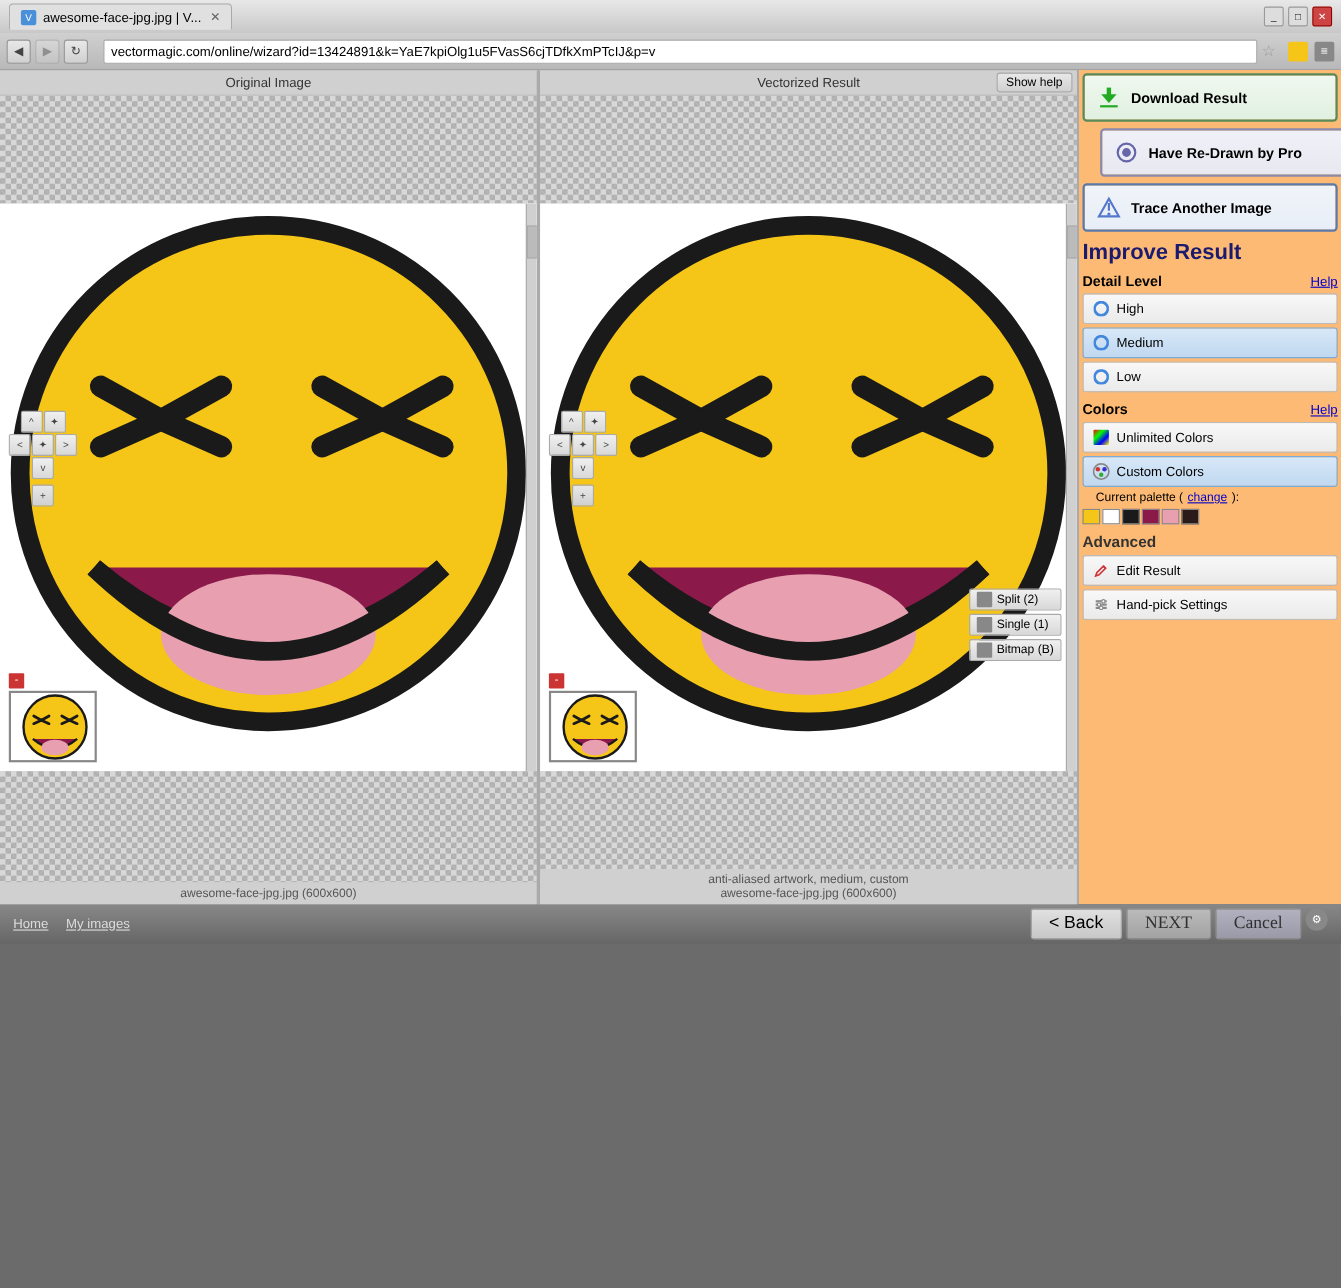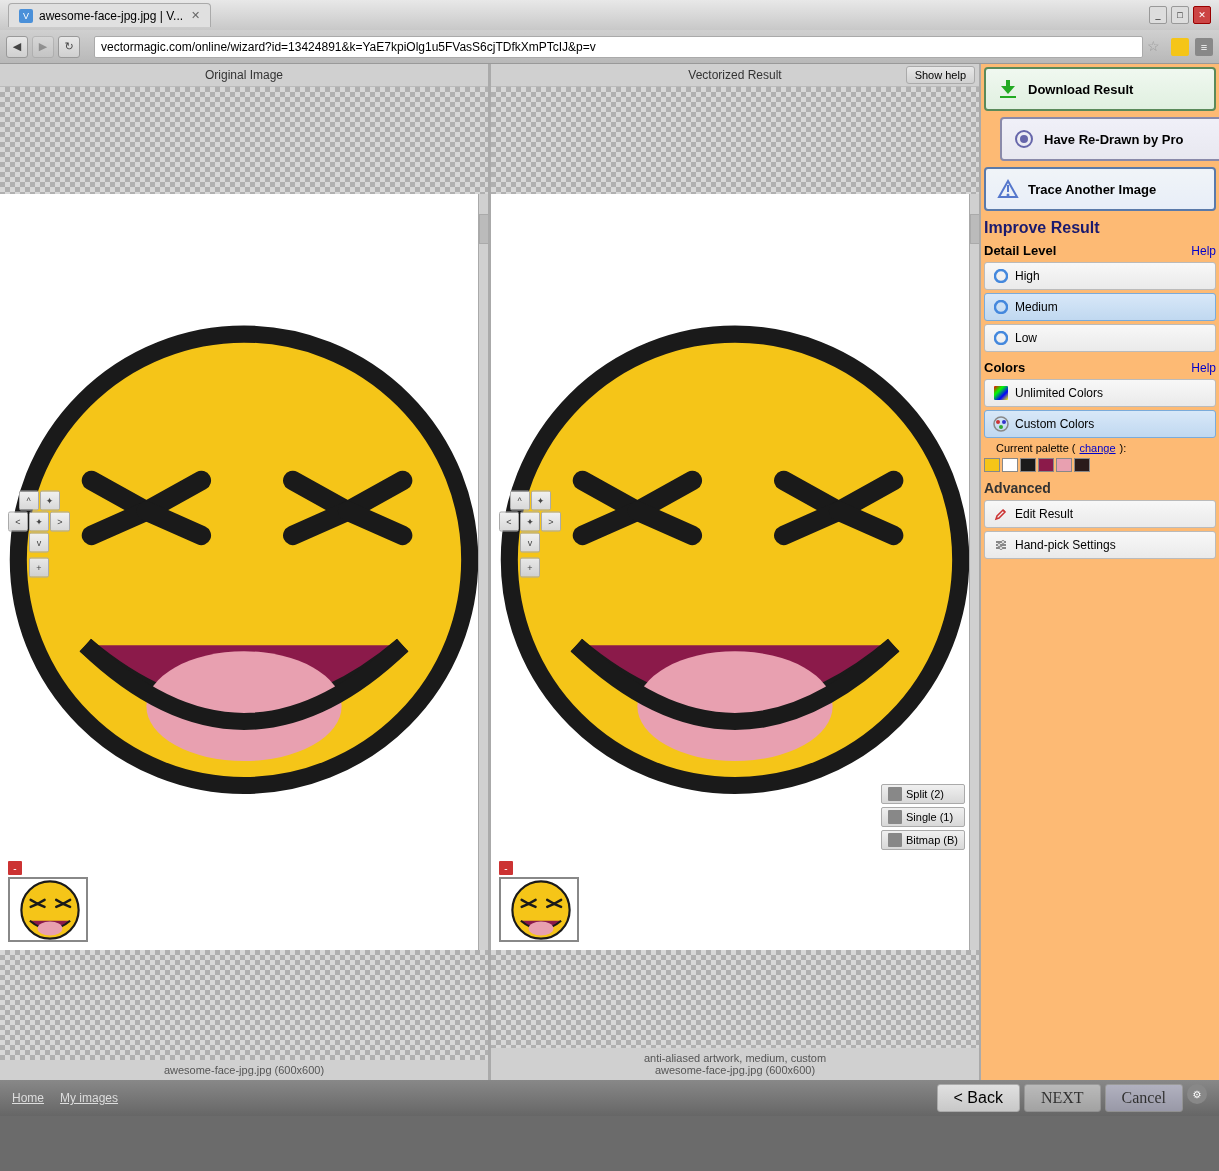--- a/index.html
+++ b/index.html
@@ -11,21 +11,21 @@
     .tab { height: 24px; background: #e0e0e0; border: 1px solid #aaa; border-bottom: none; padding: 0 10px; display: flex; align-items: center; font-size: 12px; min-width: 160px; border-radius: 4px 4px 0 0; }
     .tab-favicon { width: 14px; height: 14px; background: #4a90d9; border-radius: 2px; margin-right: 6px; font-size: 9px; display: flex; align-items: center; justify-content: center; color: white; }
     .tab-close { margin-left: 8px; cursor: pointer; color: #666; font-size: 11px; }
     .nav-bar { height: 34px; background: linear-gradient(to bottom, #d0d0d0, #b8b8b8); display: flex; align-items: center; padding: 0 6px; gap: 4px; border-bottom: 1px solid #999; }
     .nav-btn { width: 22px; height: 22px; border: 1px solid #999; background: linear-gradient(to bottom, #e8e8e8, #d0d0d0); border-radius: 3px; cursor: pointer; display: flex; align-items: center; justify-content: center; font-size: 11px; color: #444; }
     .nav-btn:disabled { opacity: 0.4; }
     .address-bar { flex: 1; height: 22px; border: 1px solid #aaa; border-radius: 2px; padding: 0 6px; font-size: 12px; background: white; }
     .star-btn { width: 18px; height: 18px; color: #999; font-size: 14px; cursor: pointer; }
 
     
-    .main-container { display: flex; width: 1219px; height: 1016px; background: #c8c8c8; }
+    .main-container { display: flex; width: 1219px; height: 758px; background: #c8c8c8; }
 
     .panel-header { text-align: center; padding: 4px; font-size: 12px; color: #333; background: #d0d0d0; border-bottom: 1px solid #bbb; }
     .show-help-btn { position: absolute; right: 4px; top: 4px; background: linear-gradient(to bottom, #e8e8e8, #d0d0d0); border: 1px solid #aaa; border-radius: 3px; padding: 2px 8px; font-size: 11px; cursor: pointer; }
 
     .status-bar-img { text-align: center; padding: 4px; font-size: 11px; color: #555; background: #d0d0d0; }
 
     
     .nav-controls { position: absolute; left: 8px; top: 50%; transform: translateY(-50%); display: flex; flex-direction: column; align-items: center; gap: 1px; }
     .nav-row { display: flex; gap: 1px; }
     .nav-ctrl-btn { width: 20px; height: 20px; background: linear-gradient(to bottom, #f0f0f0, #d8d8d8); border: 1px solid #aaa; border-radius: 2px; font-size: 9px; cursor: pointer; display: flex; align-items: center; justify-content: center; color: #444; }
@@ -36,24 +36,24 @@
     
     .sidebar { width: 240px; background: #fdba74; border-left: 2px solid #aaa; padding: 3px; overflow-y: auto; }
 
     .sidebar-btn { display: flex; align-items: center; gap: 8px; width: 100%; padding: 8px 10px; margin-bottom: 6px; border: 2px solid #aaa; border-radius: 4px; background: linear-gradient(to bottom, #f8f8f8, #e8e8e8); cursor: pointer; font-size: 13px; font-weight: bold; }
     .sidebar-btn.download { border-color: #5a8a5a; background: linear-gradient(to bottom, #f0f8f0, #e0f0e0); }
     .sidebar-btn.redraw { border-color: #8a8aaa; background: linear-gradient(to bottom, #f0f0f8, #e8e8f0); margin-left: 16px; }
     .sidebar-btn.trace { border-color: #5a7aaa; background: linear-gradient(to bottom, #f0f4f8, #e8eef8); }
 
     .btn-icon { width: 24px; height: 24px; display: flex; align-items: center; justify-content: center; }
 
-    .section-title { font-size: 16px; font-weight: bold; color: #1a1a6e; margin: 8px 0 4px 0; }
+    .section-title { font-size: 20px; font-weight: bold; color: #1a1a6e; margin: 8px 0 4px 0; }
     .subsection { display: flex; justify-content: space-between; align-items: center; margin: 6px 0 4px 0; }
     .subsection-label { font-size: 13px; font-weight: bold; }
-    .help-link { color: #0000cc; font-size: 12px; cursor: pointer; }
+    .help-link { color: #0000cc; font-size: 12px; cursor: pointer; text-decoration: underline; }
 
     .option-btn { display: flex; align-items: center; gap: 6px; width: 100%; padding: 5px 8px; margin-bottom: 3px; border: 1px solid #bbb; border-radius: 3px; background: linear-gradient(to bottom, #f8f8f8, #eaeaea); cursor: pointer; font-size: 12px; }
     .option-btn.selected { background: linear-gradient(to bottom, #d8e8f8, #c0d8f0); border-color: #7aabda; }
     .option-icon { width: 16px; height: 16px; display: flex; align-items: center; justify-content: center; }
 
     .palette-row { display: flex; align-items: center; gap: 4px; margin: 4px 12px; font-size: 11px; }
     .palette-swatch { width: 16px; height: 14px; border: 1px solid #888; }
     .change-link { color: #0000cc; text-decoration: underline; cursor: pointer; }
 
     .advanced-title { font-size: 14px; font-weight: bold; color: #333; margin: 8px 0 4px 0; }

